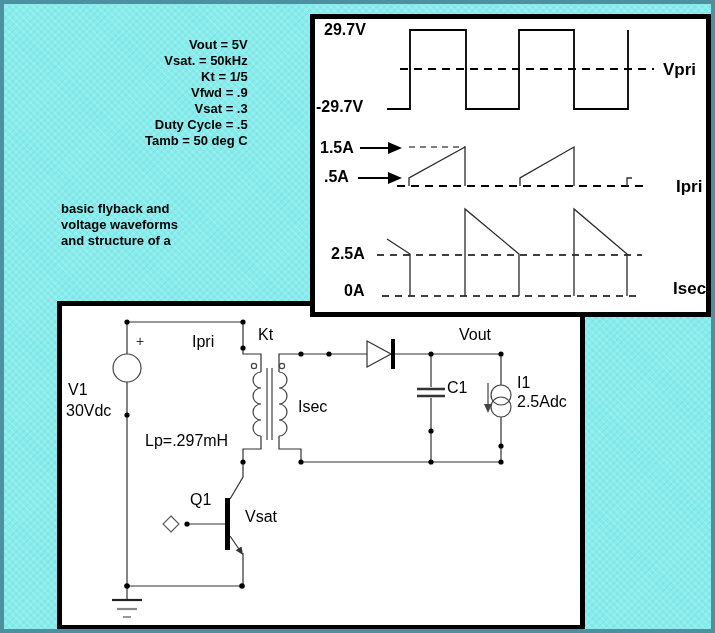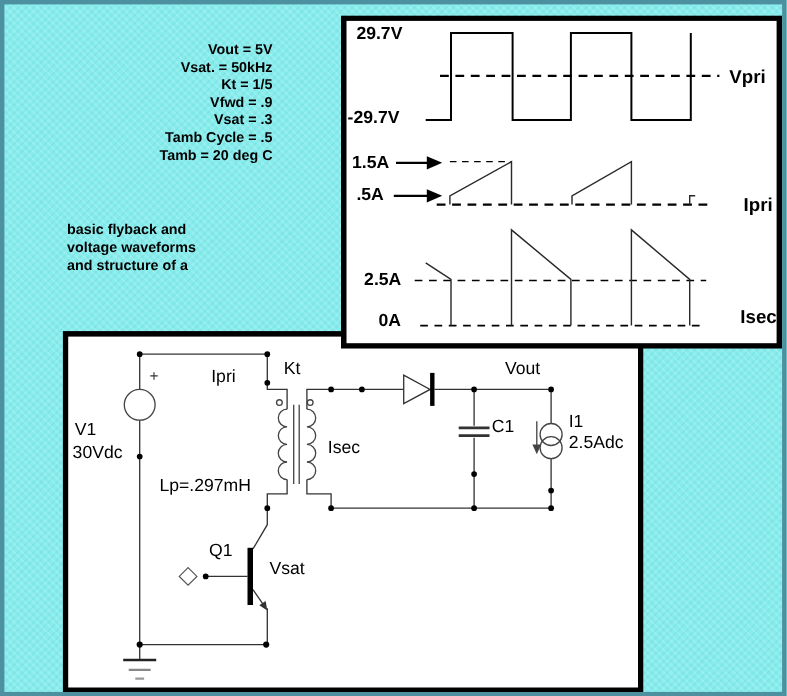--- a/index.html
+++ b/index.html
@@ -50,22 +50,22 @@
 <body>
 
 <div class="page">
 
   <div class="params">
     <div>Vout = 5V</div>
     <div>Vsat. = 50kHz</div>
     <div>Kt = 1/5</div>
     <div>Vfwd = .9</div>
     <div>Vsat = .3</div>
-    <div>Tamb Cycle = .5</div>
-    <div>Tamb = 20 deg C</div>
+    <div>Duty Cycle = .5</div>
+    <div>Tamb = 50 deg C</div>
   </div>
 
   <div class="caption">
     <div>basic flyback and</div>
     <div>voltage waveforms</div>
     <div>and structure of a</div>
   </div>
 
   <div class="panel panel-schematic">
     <svg width="528" height="329" viewBox="0 0 528 329">

